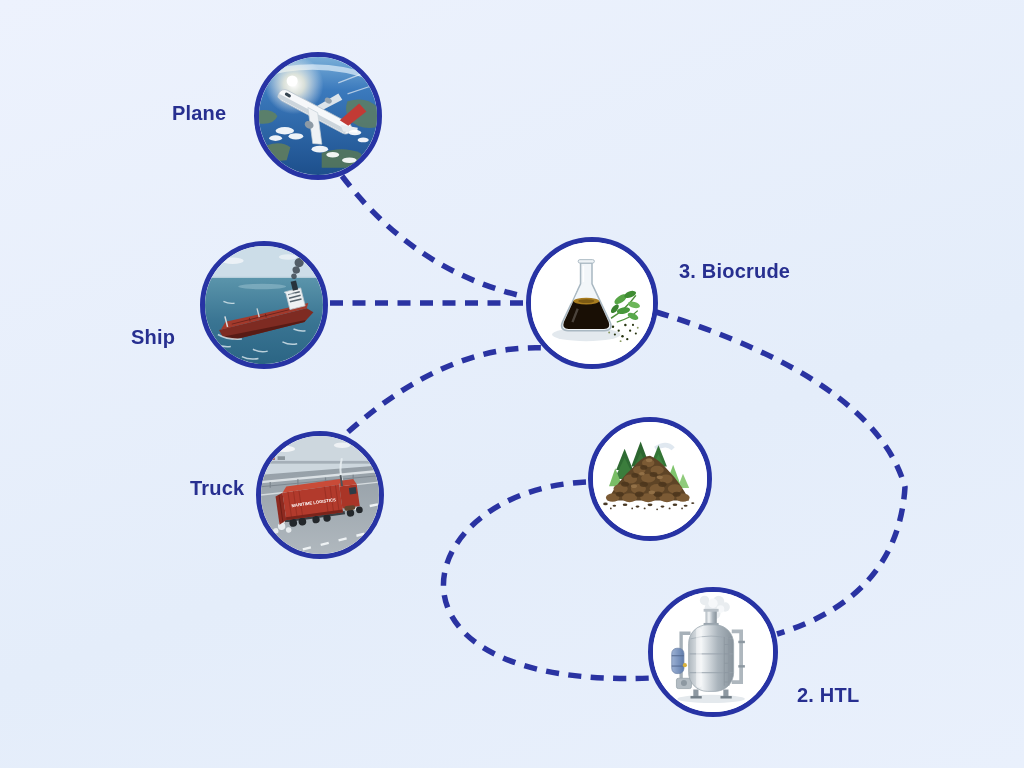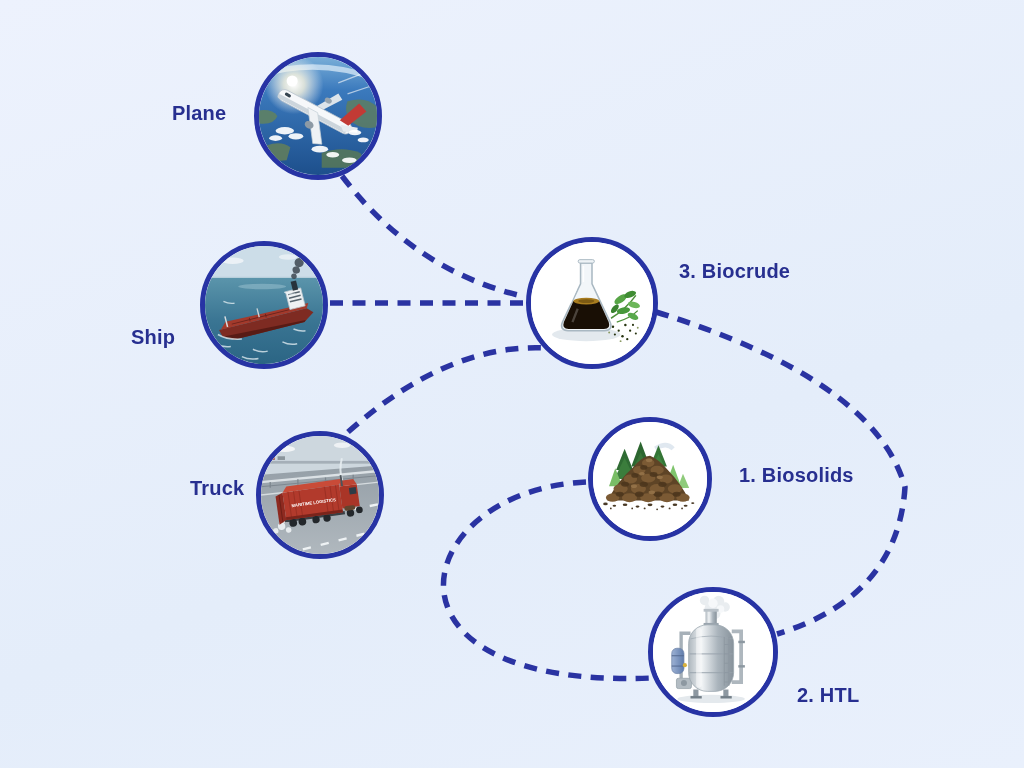--- a/index.html
+++ b/index.html
@@ -332,21 +332,20 @@
           <ellipse cx="112" cy="91" rx="1.8" ry="1"></ellipse>
         <circle cx="20" cy="97" r="1"></circle>
           <circle cx="44" cy="97" r="1"></circle>
           <circle cx="58" cy="97" r="1.1"></circle>
           <circle cx="72" cy="98" r="1"></circle>
           <circle cx="86" cy="97" r="1.1"></circle>
           <circle cx="100" cy="97" r="1"></circle>
       </g>
     </svg>
   </div>
-  <div class="label" style="left:739px;top:464px;">1. Biosolids</div>
 
   <div class="node" style="left:648px;top:587px;width:130px;height:130px;">
     <svg viewBox="0 0 128 128">
       <defs>
         <linearGradient id="metal1" x1="0" y1="0" x2="1" y2="0">
           <stop offset="0" stop-color="#aeb7be"></stop>
             <stop offset=".3" stop-color="#f0f3f5"></stop>
             <stop offset=".65" stop-color="#aab4bc"></stop>
             <stop offset="1" stop-color="#87929b"></stop>
         </linearGradient>

